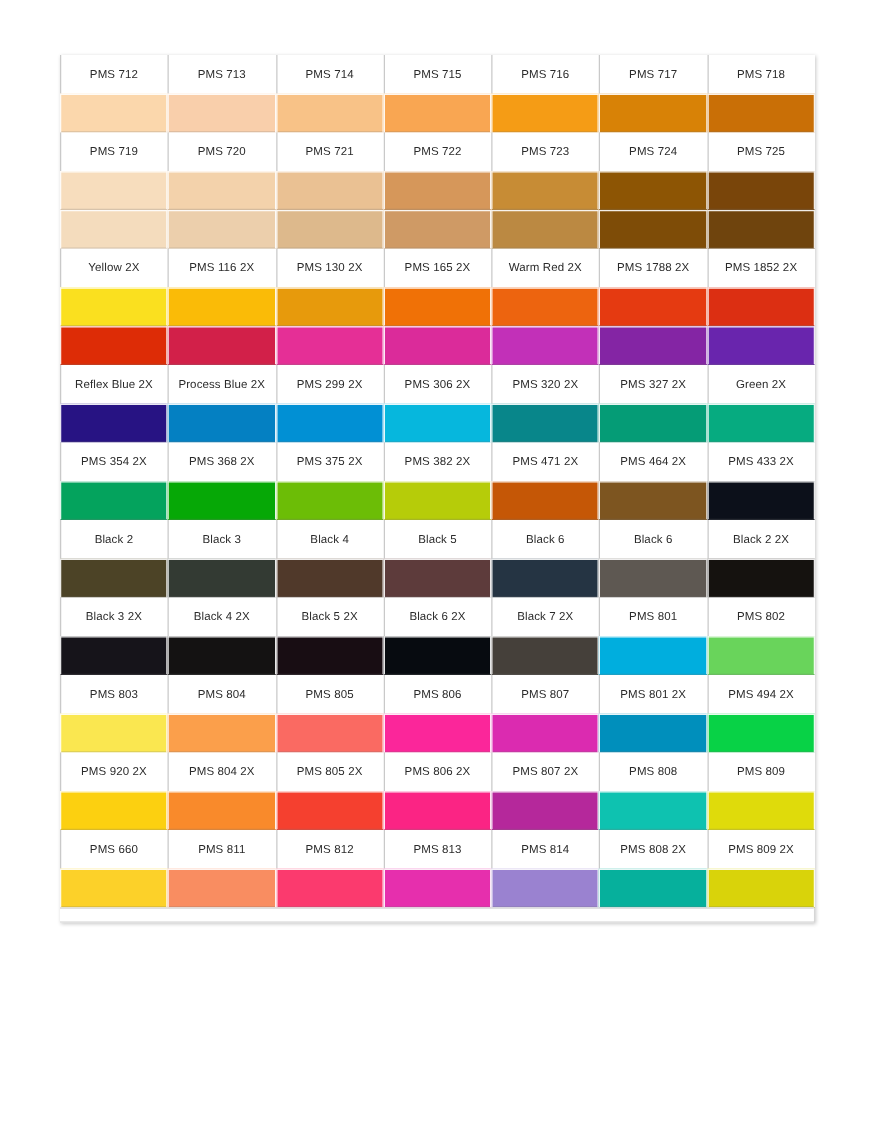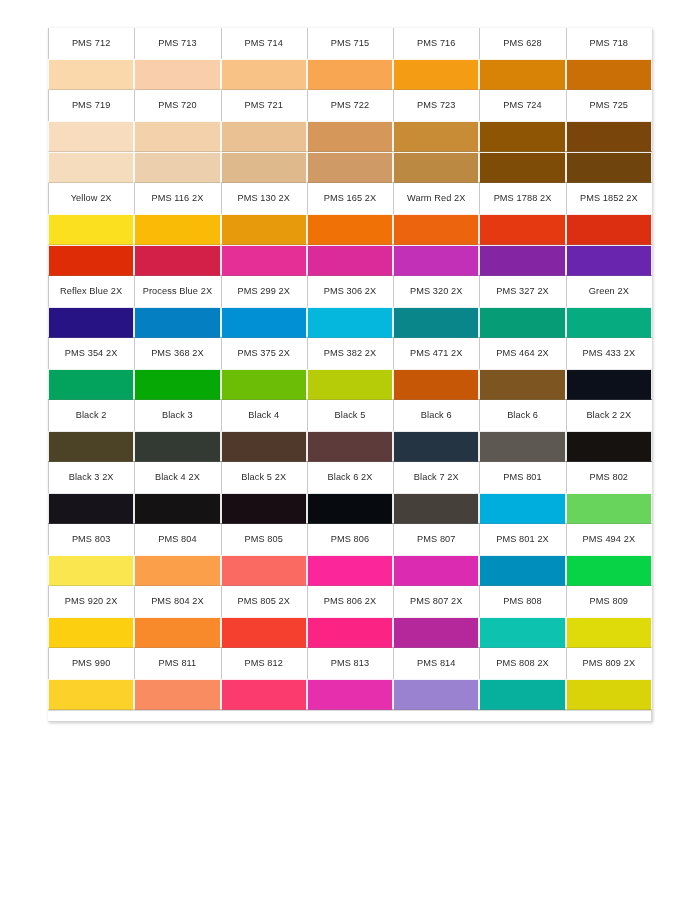--- a/index.html
+++ b/index.html
@@ -9,21 +9,21 @@
     background: #ffffff;
     width: 700px;
     height: 905px;
     overflow: hidden;
     font-family: "Liberation Sans", sans-serif;
   }
 
   #sheet {
     position: absolute;
     left: 48px;
-    top: 28px;
+    top: 44px;
     width: 604px;
     background: #ffffff;
     border: 1px solid #d6d6d6;
     border-top: none;
     border-left: none;
     box-shadow: 1px 1px 3px rgba(0,0,0,0.22);
     box-sizing: border-box;
   }
 
   .chart-table {
@@ -87,21 +87,21 @@
 
 <div id="sheet">
   <table class="chart-table">
     <tbody id="chart-body">
         <tr class="label-row">
           <td>PMS 712</td>
           <td>PMS 713</td>
           <td>PMS 714</td>
           <td>PMS 715</td>
           <td>PMS 716</td>
-          <td>PMS 628</td>
+          <td>PMS 717</td>
           <td>PMS 718</td>
         </tr>
         <tr class="swatch-row">
           <td>
             <span class="swatch" style="background-color: rgb(251, 215, 172);"></span>
           </td>
           <td>
             <span class="swatch" style="background-color: rgb(249, 207, 171);"></span>
           </td>
           <td>
@@ -416,21 +416,21 @@
             <span class="swatch" style="background-color: rgb(181, 40, 155);"></span>
           </td>
           <td>
             <span class="swatch" style="background-color: rgb(14, 194, 176);"></span>
           </td>
           <td>
             <span class="swatch" style="background-color: rgb(223, 219, 11);"></span>
           </td>
         </tr>
         <tr class="label-row">
-          <td>PMS 990</td>
+          <td>PMS 660</td>
           <td>PMS 811</td>
           <td>PMS 812</td>
           <td>PMS 813</td>
           <td>PMS 814</td>
           <td>PMS 808 2X</td>
           <td>PMS 809 2X</td>
         </tr>
         <tr class="swatch-row">
           <td>
             <span class="swatch" style="background-color: rgb(252, 209, 41);"></span>

